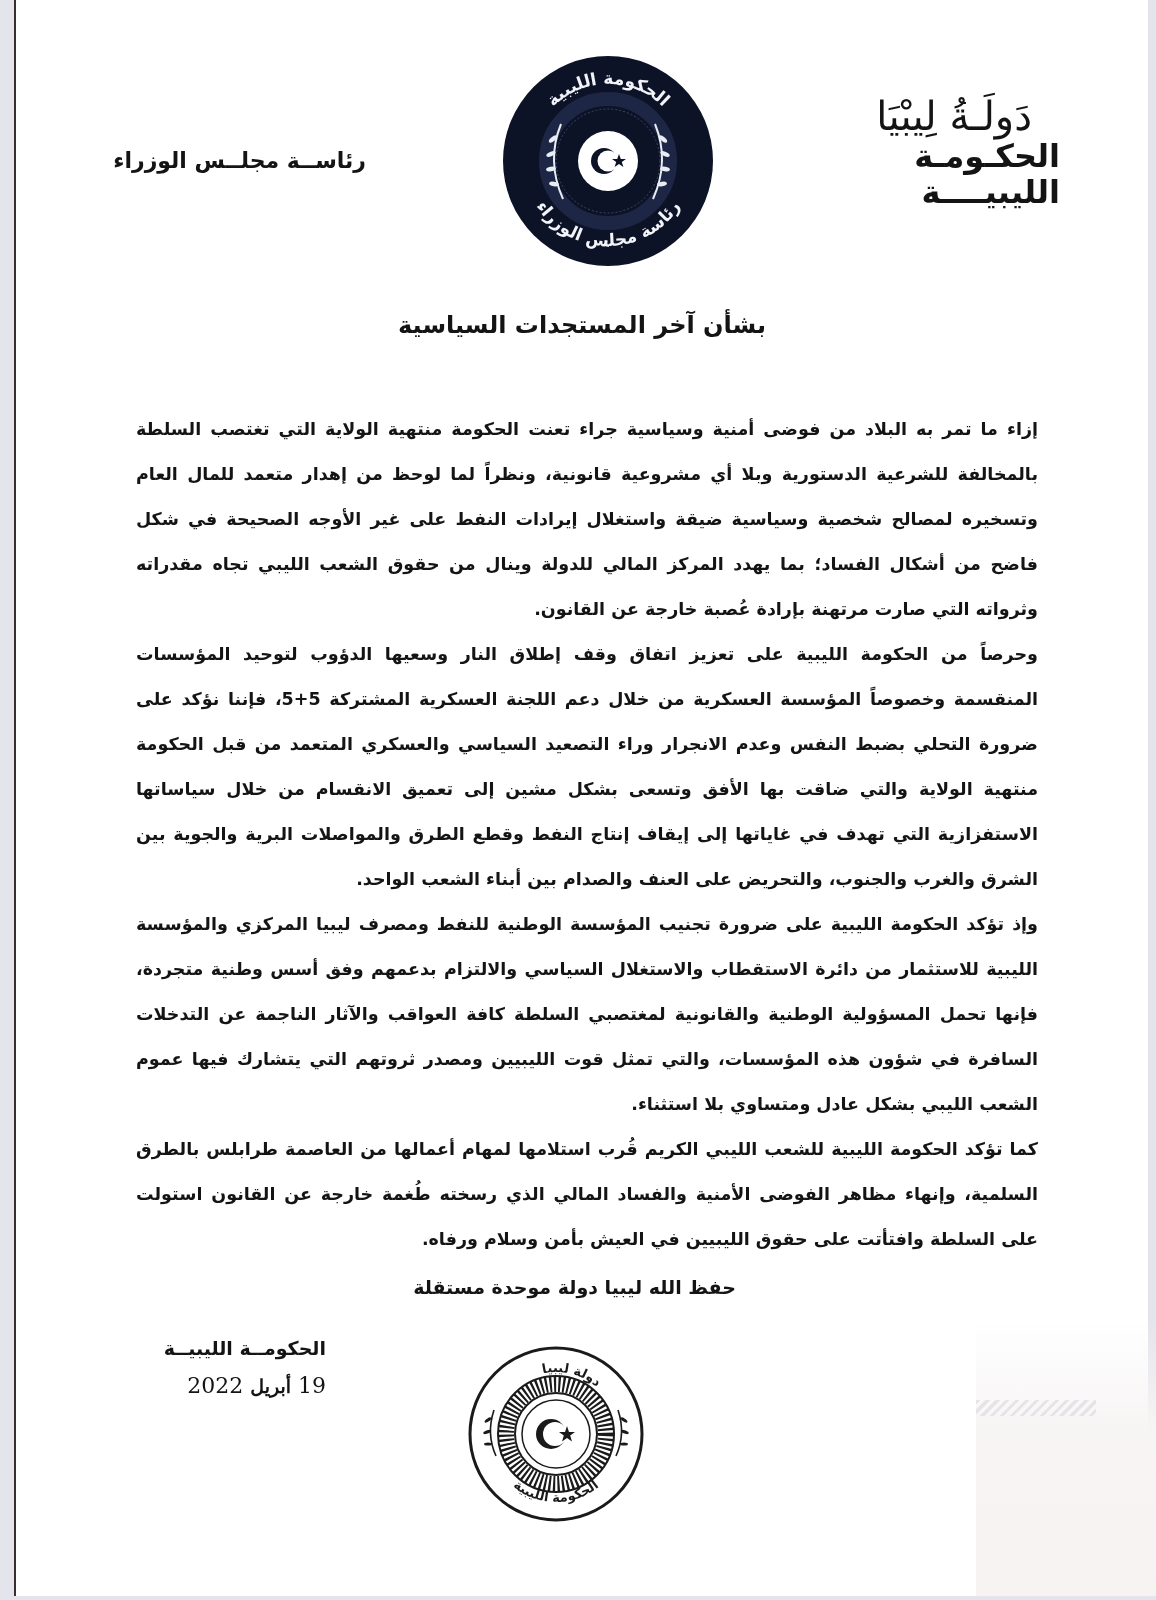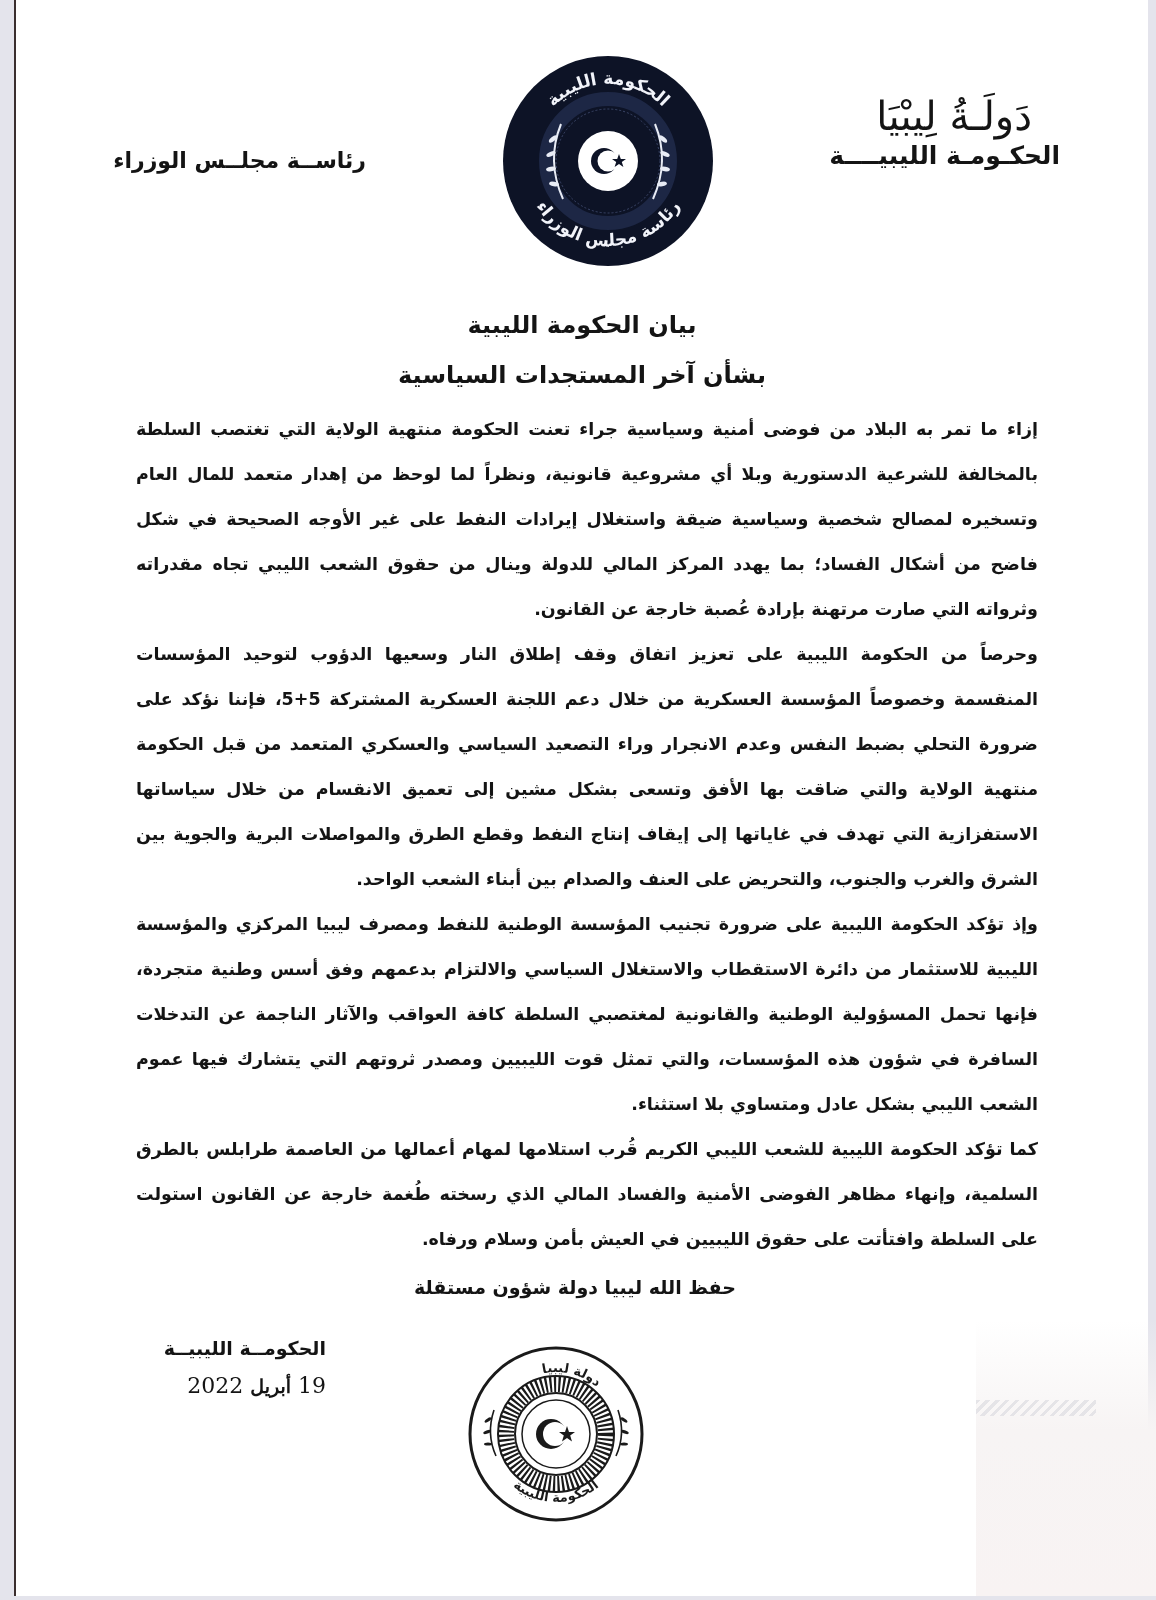--- a/index.html
+++ b/index.html
@@ -12,21 +12,21 @@
   .page {
     position: absolute; left: 14px; top: 0; width: 1132px; height: 1596px;
     background: #ffffff;
     border-left: 2px solid #3a2e2e;
   }
   .hdr-right {
     position: absolute; right: 88px; top: 94px; width: 260px;
     direction: rtl; text-align: right;
   }
   .hdr-right .state { font-family: "DejaVu Serif", serif; font-size: 40px; font-weight: normal; line-height: 44px; margin-right: 28px; }
-  .hdr-right .gov { font-size: 25px; font-weight: bold; line-height: 36px; letter-spacing: 1px; }
+  .hdr-right .gov { font-size: 32px; font-weight: bold; line-height: 36px; letter-spacing: 1px; }
   .hdr-left {
     position: absolute; left: 70px; top: 148px; width: 280px;
     direction: rtl; text-align: right; font-size: 22px; font-weight: bold;
   }
   .seal-top {
     position: absolute; left: 485px; top: 54px; width: 214px; height: 214px;
   }
   .title-block {
     position: absolute; left: 0; right: 0; top: 300px; text-align: center; direction: rtl;
   }
@@ -103,32 +103,31 @@
       </text>
       <text font-family="DejaVu Sans, sans-serif" font-size="17" font-weight="bold" fill="#f2f4fa" text-anchor="middle" direction="rtl">
         <textPath href="#arcBot" startOffset="50%">رئاسة مجلس الوزراء</textPath>
       </text>
     </svg>
   </div>
 
   <div class="hdr-left">رئاســة مجلــس الوزراء</div>
 
   <div class="title-block">
-    <div>بيان الحكومة الليبية</div>
     <div>بشأن آخر المستجدات السياسية</div>
   </div>
 
   <div class="body">
     <p>إزاء ما تمر به البلاد من فوضى أمنية وسياسية جراء تعنت الحكومة منتهية الولاية التي تغتصب السلطة بالمخالفة للشرعية الدستورية وبلا أي مشروعية قانونية، ونظراً لما لوحظ من إهدار متعمد للمال العام وتسخيره لمصالح شخصية وسياسية ضيقة واستغلال إيرادات النفط على غير الأوجه الصحيحة في شكل فاضح من أشكال الفساد؛ بما يهدد المركز المالي للدولة وينال من حقوق الشعب الليبي تجاه مقدراته وثرواته التي صارت مرتهنة بإرادة عُصبة خارجة عن القانون.</p>
     <p>وحرصاً من الحكومة الليبية على تعزيز اتفاق وقف إطلاق النار وسعيها الدؤوب لتوحيد المؤسسات المنقسمة وخصوصاً المؤسسة العسكرية من خلال دعم اللجنة العسكرية المشتركة 5+5، فإننا نؤكد على ضرورة التحلي بضبط النفس وعدم الانجرار وراء التصعيد السياسي والعسكري المتعمد من قبل الحكومة منتهية الولاية والتي ضاقت بها الأفق وتسعى بشكل مشين إلى تعميق الانقسام من خلال سياساتها الاستفزازية التي تهدف في غاياتها إلى إيقاف إنتاج النفط وقطع الطرق والمواصلات البرية والجوية بين الشرق والغرب والجنوب، والتحريض على العنف والصدام بين أبناء الشعب الواحد.</p>
     <p>وإذ تؤكد الحكومة الليبية على ضرورة تجنيب المؤسسة الوطنية للنفط ومصرف ليبيا المركزي والمؤسسة الليبية للاستثمار من دائرة الاستقطاب والاستغلال السياسي والالتزام بدعمهم وفق أسس وطنية متجردة، فإنها تحمل المسؤولية الوطنية والقانونية لمغتصبي السلطة كافة العواقب والآثار الناجمة عن التدخلات السافرة في شؤون هذه المؤسسات، والتي تمثل قوت الليبيين ومصدر ثروتهم التي يتشارك فيها عموم الشعب الليبي بشكل عادل ومتساوي بلا استثناء.</p>
     <p>كما تؤكد الحكومة الليبية للشعب الليبي الكريم قُرب استلامها لمهام أعمالها من العاصمة طرابلس بالطرق السلمية، وإنهاء مظاهر الفوضى الأمنية والفساد المالي الذي رسخته طُغمة خارجة عن القانون استولت على السلطة وافتأتت على حقوق الليبيين في العيش بأمن وسلام ورفاه.</p>
   </div>
 
-  <div class="closing">حفظ الله ليبيا دولة شؤون مستقلة</div>
+  <div class="closing">حفظ الله ليبيا دولة موحدة مستقلة</div>
 
   <div class="sign">
     <div class="org">الحكومــة الليبيــة</div>
     <div class="date">
       <span>19</span>
       <b>أبريل</b>
       <span>2022</span>
     </div>
   </div>
 

